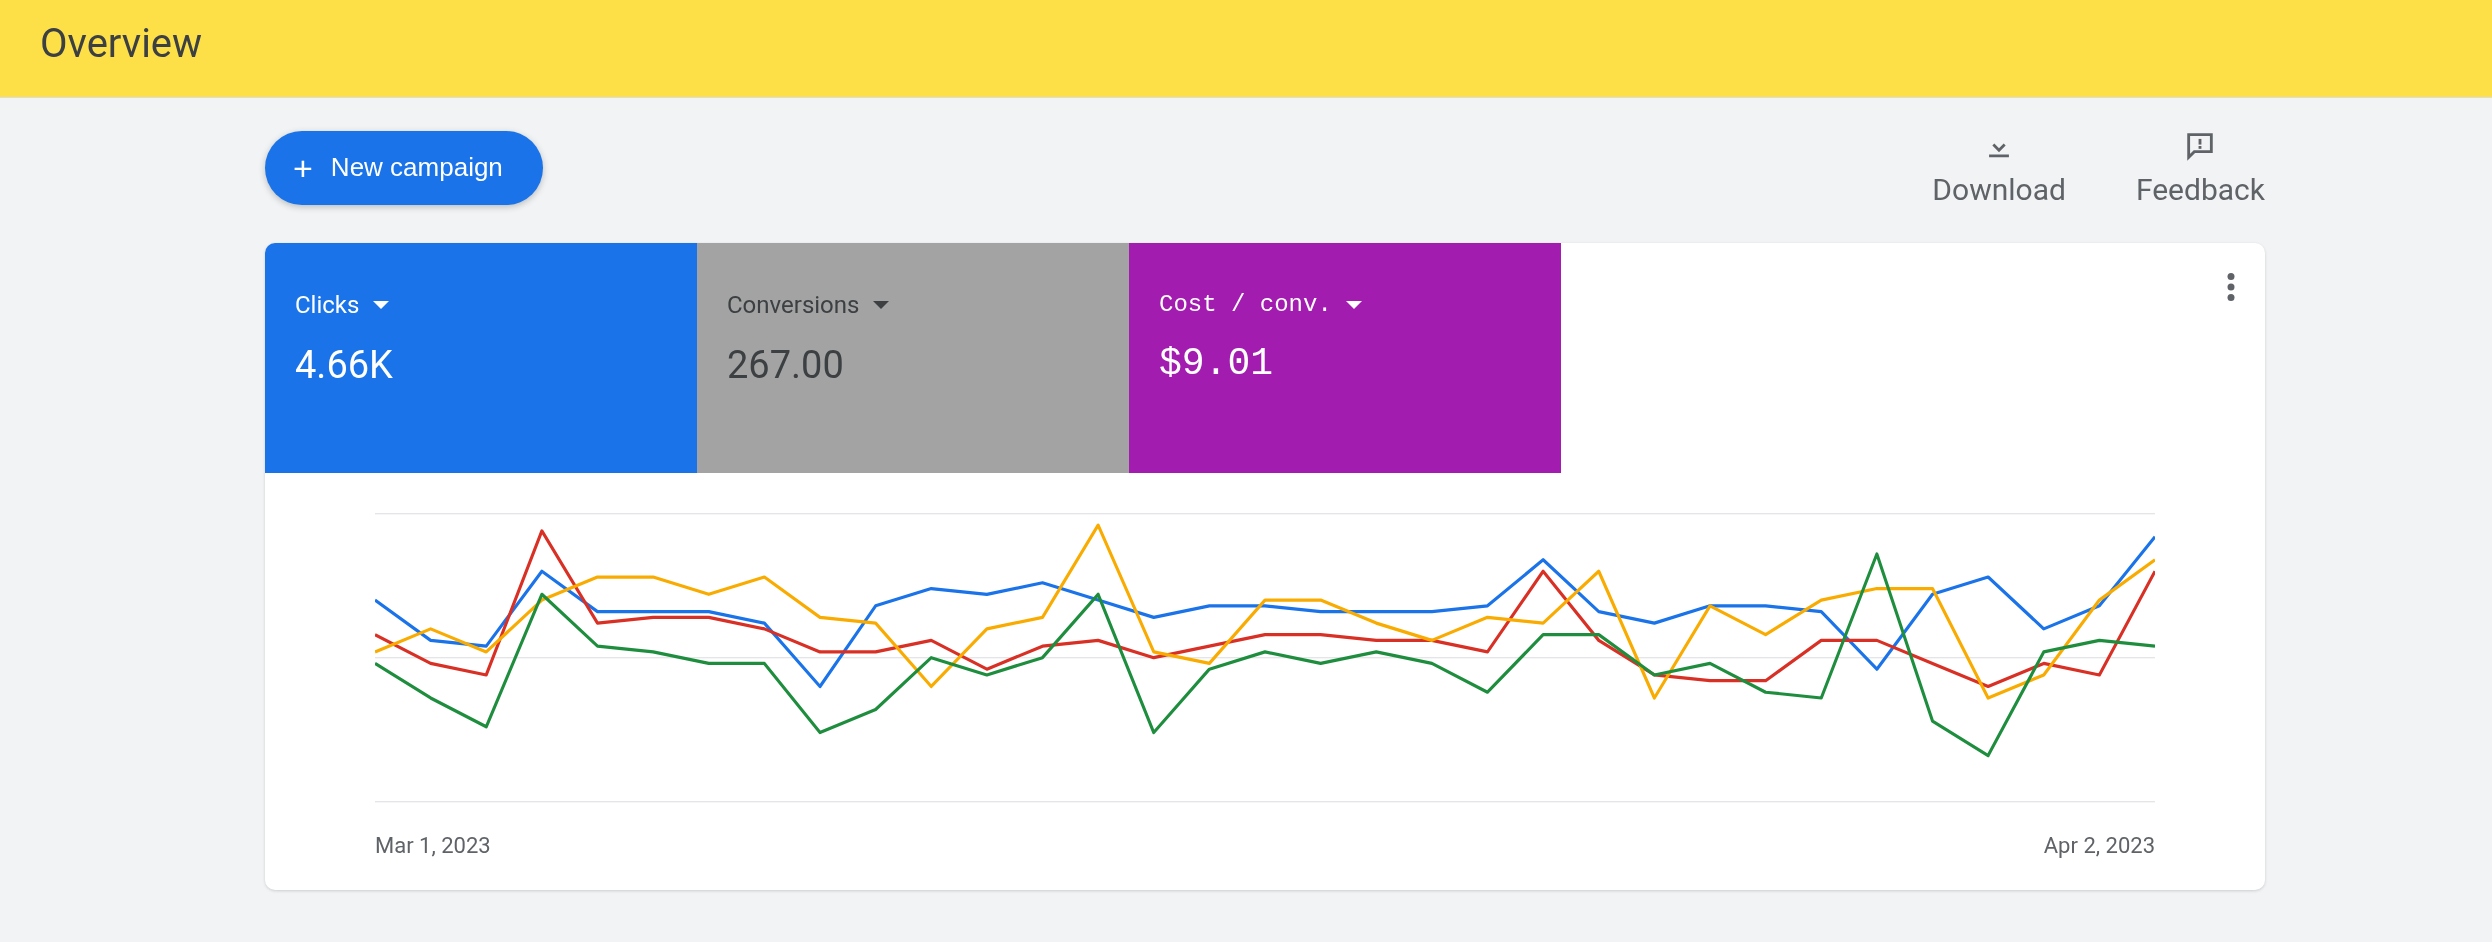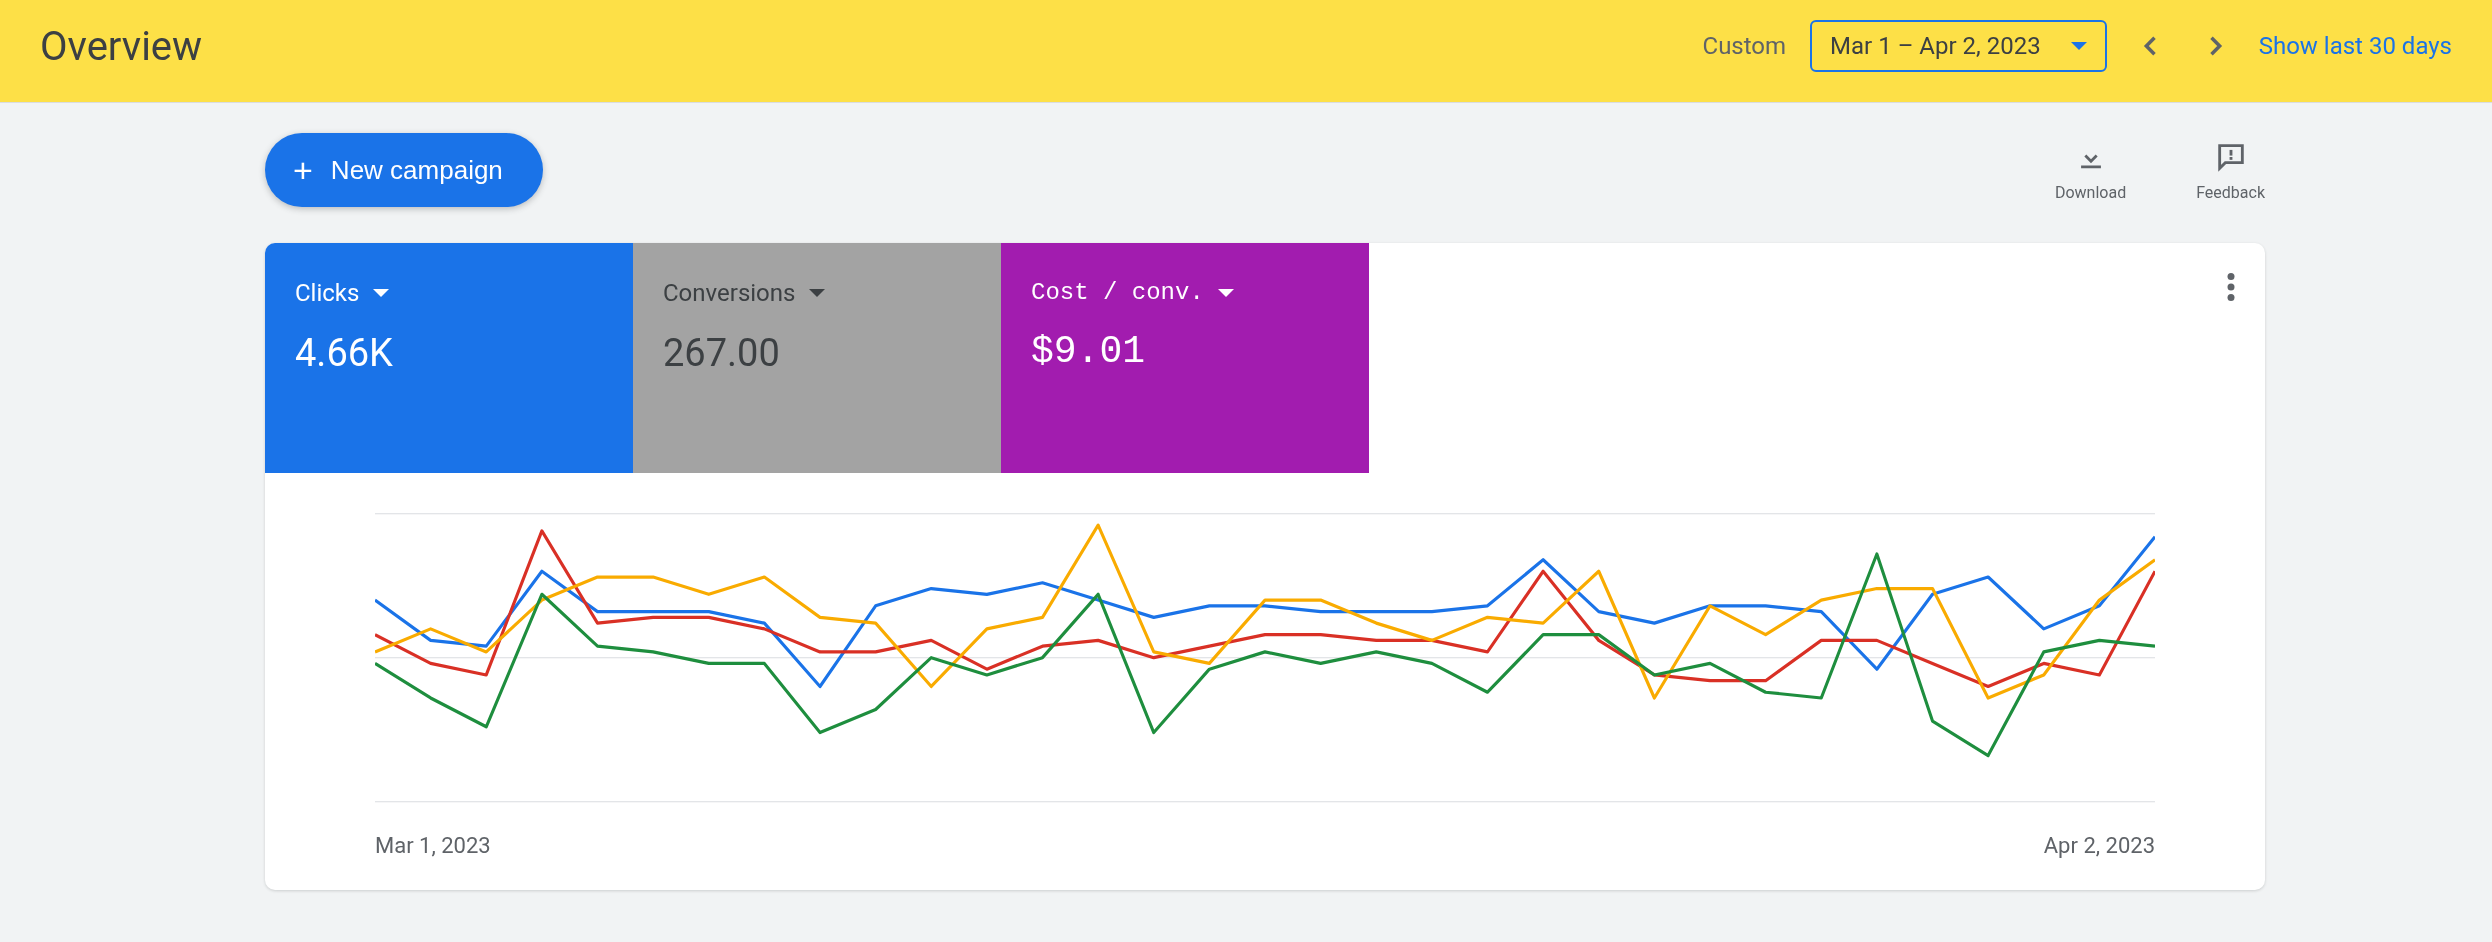--- a/index.html
+++ b/index.html
@@ -98,35 +98,35 @@
   }
   .icon-action {
     display: flex;
     flex-direction: column;
     align-items: center;
     gap: 8px;
     cursor: pointer;
     color: #5f6368;
   }
   .icon-action .ic { height: 36px; display:flex; align-items:center; }
-  .icon-action span.lbl { font-size: 16px; }
+  .icon-action span.lbl { font-size: 30px; }
   .card {
     background: #fff;
     border-radius: 10px;
     box-shadow: 0 1px 3px rgba(60,64,67,0.2);
     overflow: hidden;
     position: relative;
   }
   .metric-row {
     display: flex;
   }
   .metric-tile {
-    width: 368px;
+    width: 432px;
     height: 230px;
-    padding: 36px 30px;
+    padding: 48px 30px;
     color: #fff;
     cursor: pointer;
   }
   .metric-tile .m-label {
     display: flex;
     align-items: center;
     gap: 14px;
     font-size: 24px;
   }
   .metric-tile .m-label .tri {
@@ -162,38 +162,20 @@
     font-size: 22px;
     color: #5f6368;
     margin-top: 10px;
   }
 </style>
 </head>
 <body>
 
 <div class="top-bar">
   <div class="page-title">Overview</div>
-  <div class="top-right">
-    <span class="custom-label">Custom</span>
-    <div class="date-selector">
-      <span>Mar 1 – Apr 2, 2023</span>
-      <span class="tri"></span>
-    </div>
-    <div class="nav-arrow">
-      <svg width="28" height="28" viewBox="0 0 24 24">
-          <path fill="none" stroke="#5f6368" stroke-width="3" d="M15 5l-7 7 7 7"></path>
-        </svg>
-    </div>
-    <div class="nav-arrow">
-      <svg width="28" height="28" viewBox="0 0 24 24">
-          <path fill="none" stroke="#5f6368" stroke-width="3" d="M9 5l7 7-7 7"></path>
-        </svg>
-    </div>
-    <span class="show-last">Show last 30 days</span>
-  </div>
 </div>
 
 <div class="content-area">
   <div class="content-inner">
 
     <div class="action-row">
       <button class="new-campaign-btn">
         <span class="plus">+</span>
         <span>New campaign</span>
       </button>

